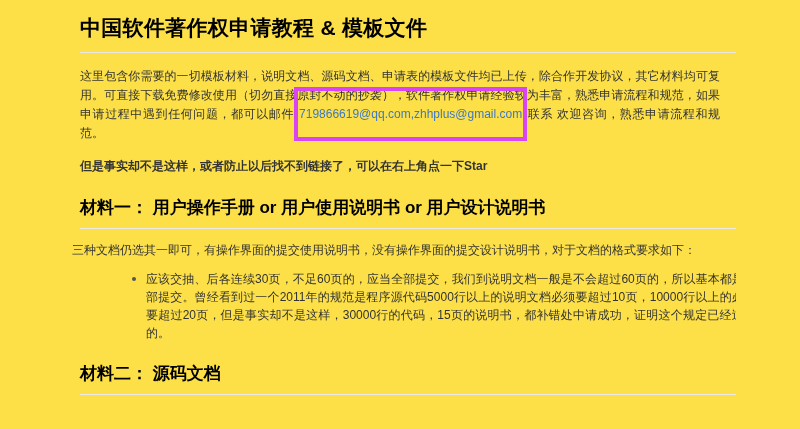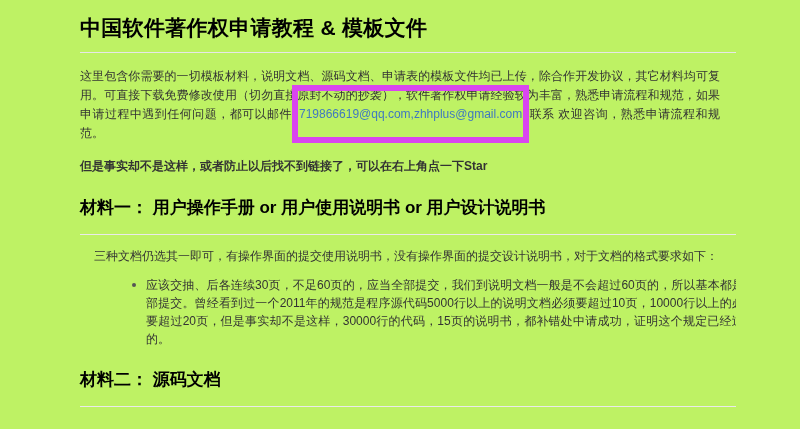--- a/index.html
+++ b/index.html
@@ -11,21 +11,21 @@
     width: 800px;
     height: 429px;
     overflow: hidden;
     font-family: "Liberation Sans", sans-serif;
     color: #333333;
   }
   .page {
     position: relative;
     width: 800px;
     height: 429px;
-    background: #bef264;
+    background: #fde047;
     box-sizing: border-box;
   }
   .doc {
     position: absolute;
     left: 66px;
     top: 0;
     width: 670px;
     padding: 0;
   }
   h1.title {
@@ -50,36 +50,36 @@
     width: 640px;
     color: #333333;
     text-align: justify;
   }
   p.para .em {
     font-weight: bold;
   }
   a.link {
     color: #4078c0;
     text-decoration: none;
-    border: 6px solid #d946ef;
+    border: 4px solid #d946ef;
     padding: 16px 1px;
   }
   h2.sec {
     font-size: 17px;
     font-weight: bold;
     color: #000000;
     margin: 20px 0 0 14px;
-    padding-bottom: 15px;
+    padding-bottom: 9px;
     width: 656px;
     border-bottom: 1px solid #eaeaea;
   }
   p.lead {
     font-size: 12px;
     line-height: 19px;
-    margin: 12px 0 0 28px;
+    margin: 12px 0 0 6px;
     width: 640px;
     color: #333333;
   }
   ul.bullets {
     margin: 10px 0 0 0;
     padding: 0 0 0 46px;
     list-style: none;
   }
   ul.bullets li {
     position: relative;

